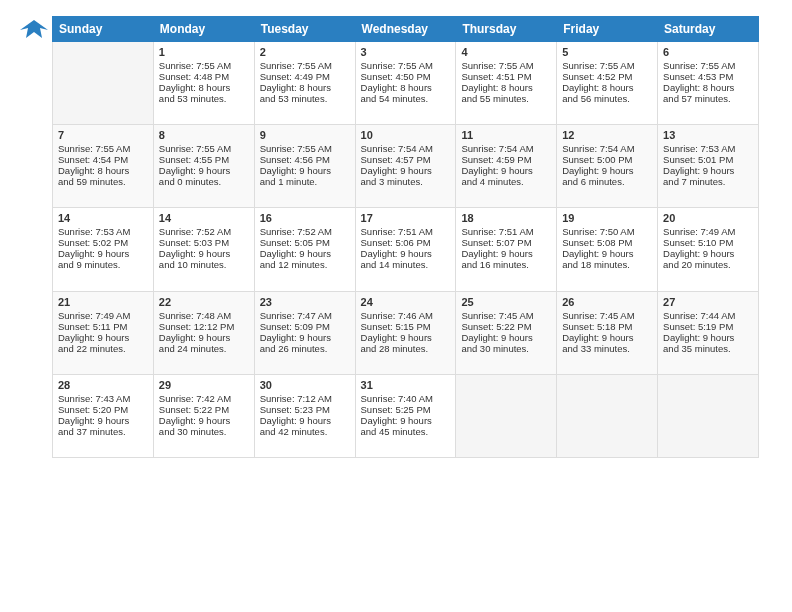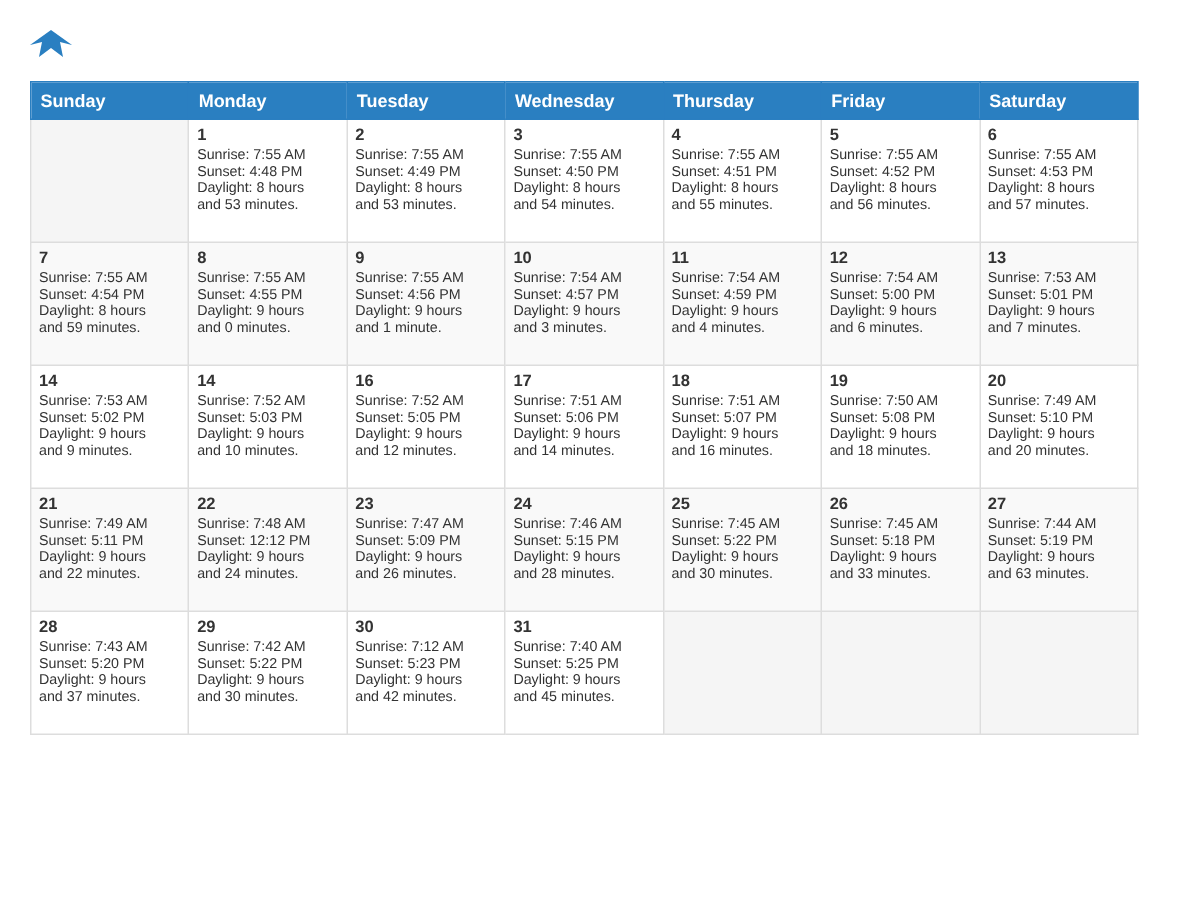--- a/index.html
+++ b/index.html
@@ -8,21 +8,21 @@
       background: #fff;
       width: 792px;
       height: 612px;
       overflow: hidden;
     }
     .page {
       width: 792px;
       height: 468px;
       padding: 16px 33px 10px 20px;
       display: flex;
-      flex-direction: column;
+      flex-direction: row;
     }
     .header {
       display: flex;
       justify-content: space-between;
       align-items: flex-start;
       margin-bottom: 10px;
     }
     .logo {
       display: flex;
       align-items: center;
@@ -314,21 +314,21 @@
             <div>Sunrise: 7:45 AM</div>
             <div>Sunset: 5:18 PM</div>
             <div>Daylight: 9 hours</div>
             <div>and 33 minutes.</div>
           </td>
           <td>
             <span class="day-num">27</span>
             <div>Sunrise: 7:44 AM</div>
             <div>Sunset: 5:19 PM</div>
             <div>Daylight: 9 hours</div>
-            <div>and 63 minutes.</div>
+            <div>and 35 minutes.</div>
           </td>
         </tr>
         <tr>
           <td>
             <span class="day-num">28</span>
             <div>Sunrise: 7:43 AM</div>
             <div>Sunset: 5:20 PM</div>
             <div>Daylight: 9 hours</div>
             <div>and 37 minutes.</div>
           </td>

